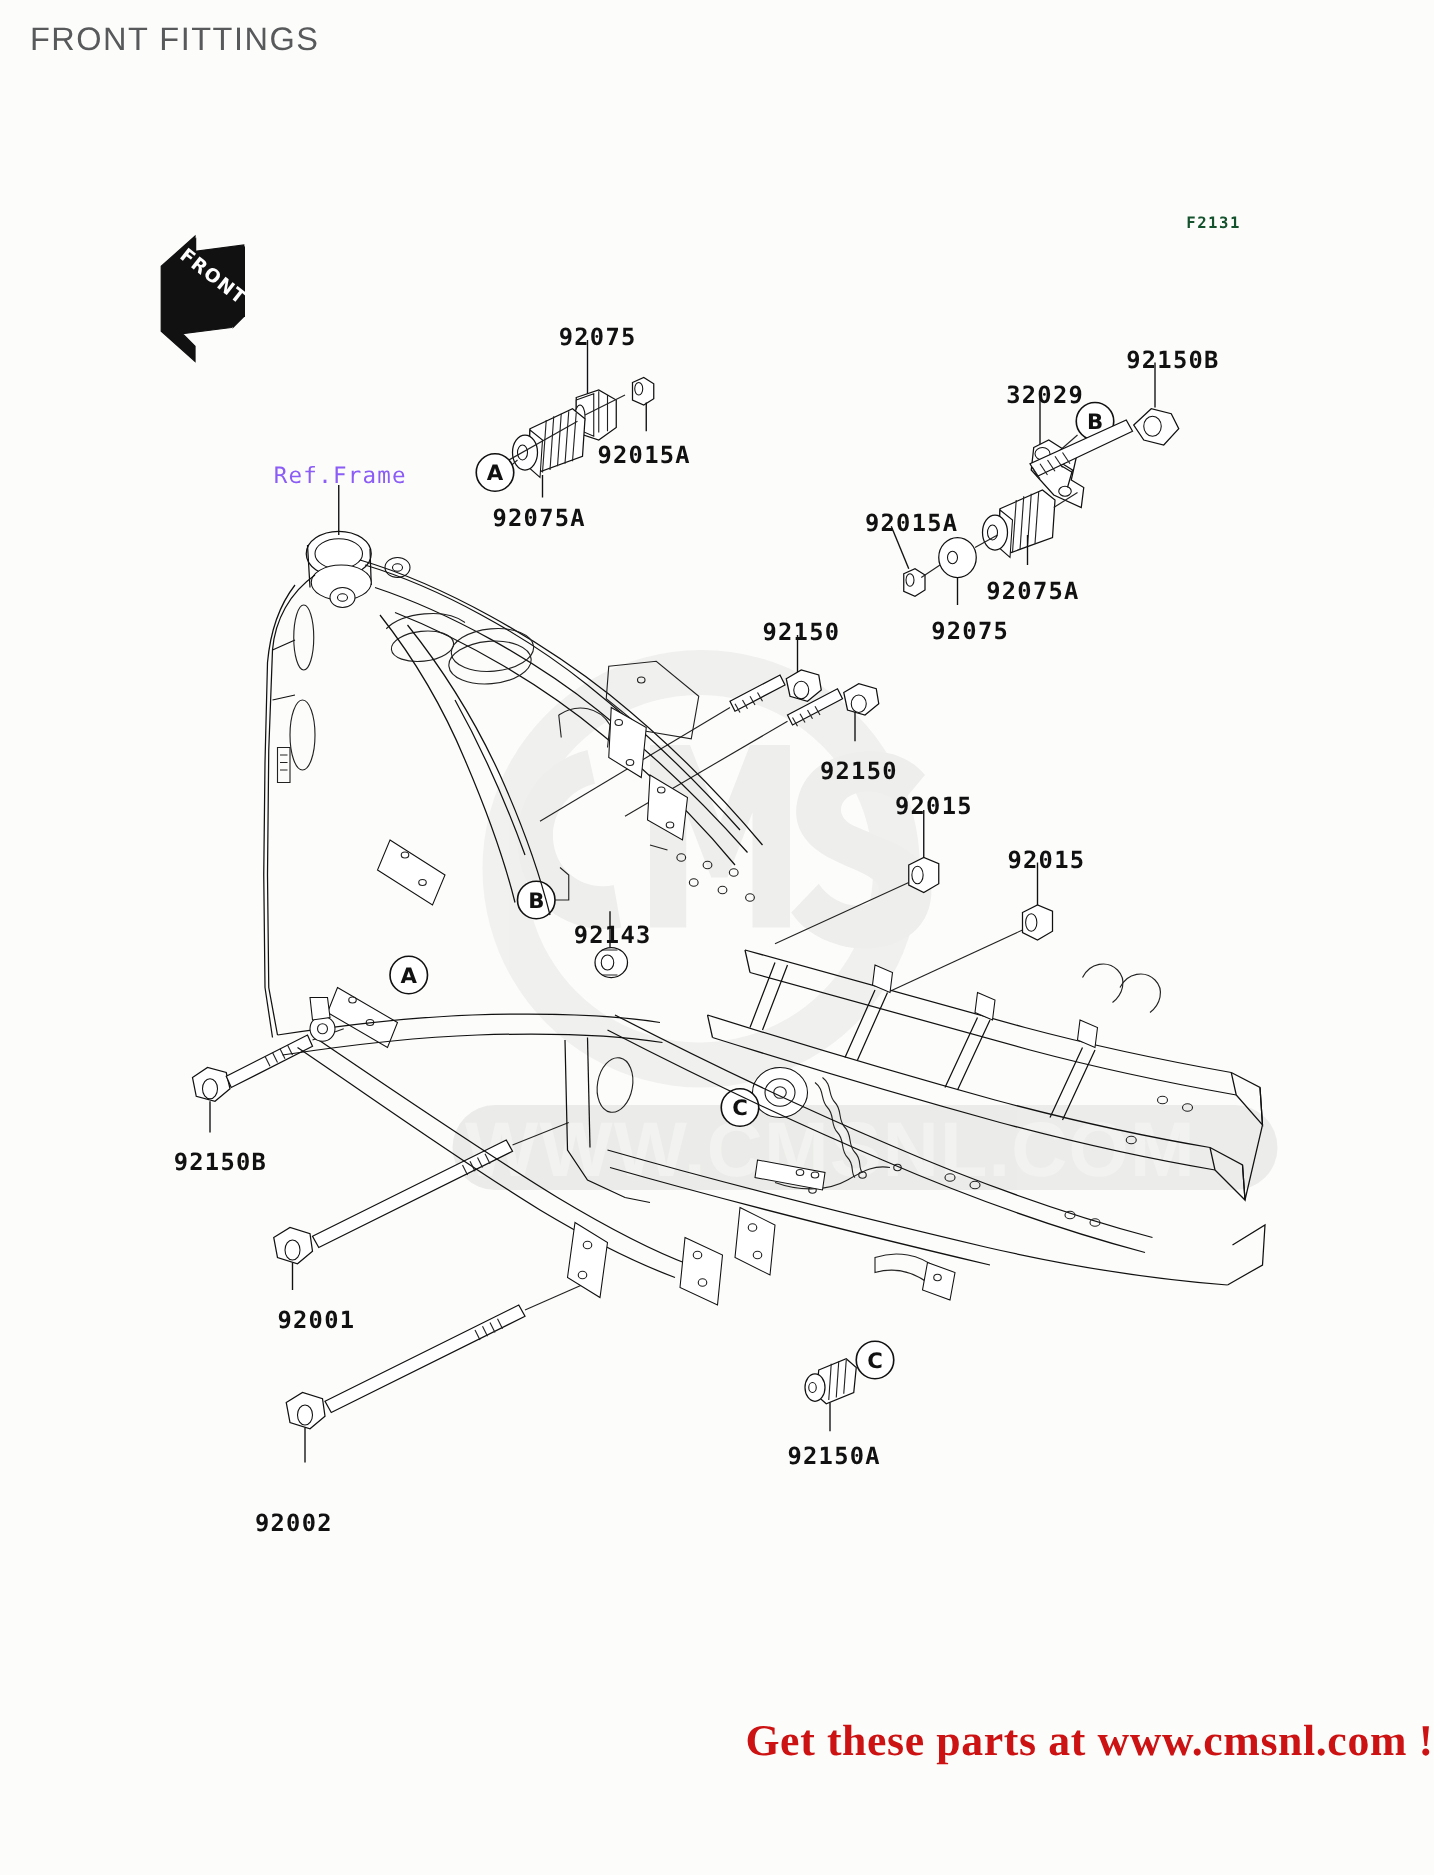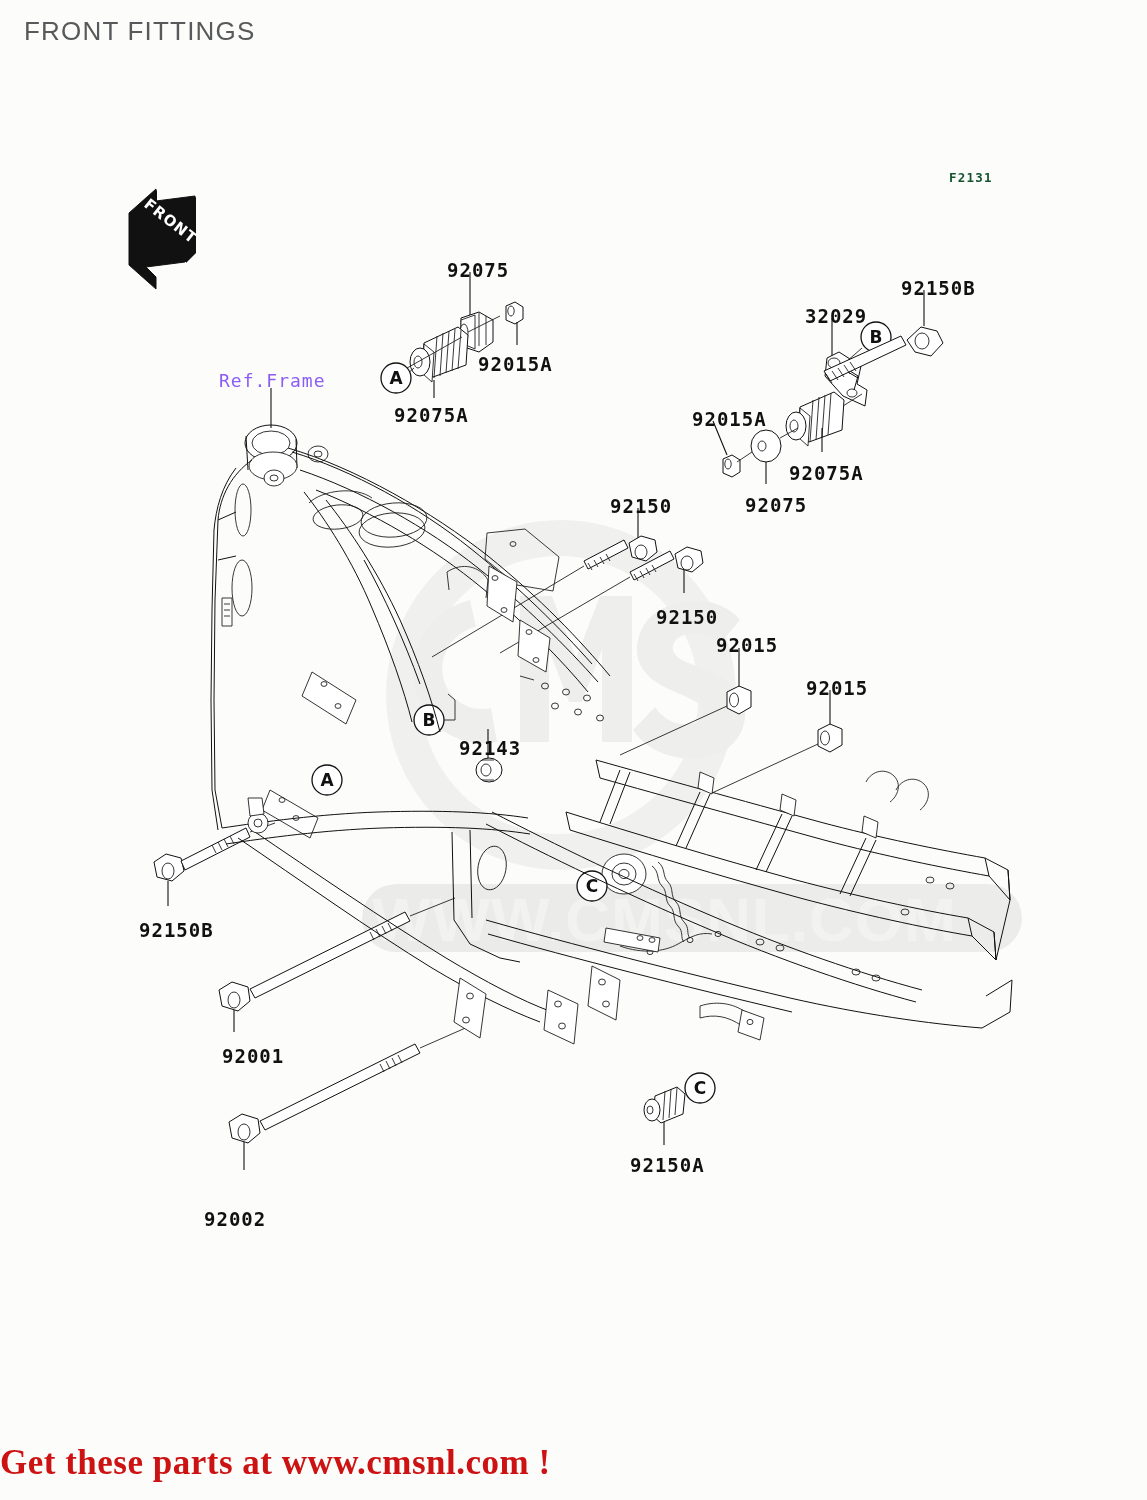--- a/index.html
+++ b/index.html
@@ -39,23 +39,23 @@
     top: 170px;
     font-family: "DejaVu Sans Mono", monospace;
     font-size: 12.5px;
     letter-spacing: 1.2px;
     color: #14532d;
     font-weight: 700;
   }
   .footer-note {
     position: absolute;
     left: 0;
-    top: 1443px;
+    top: 1373px;
     width: 1147px;
-    text-align: left;
+    text-align: right;
     font-family: "Liberation Serif", serif;
     font-size: 35px;
     font-weight: 700;
     color: #cc1212;
     letter-spacing: 0.5px;
     white-space: nowrap;
   }
   
   .plabel {
     position: absolute;

